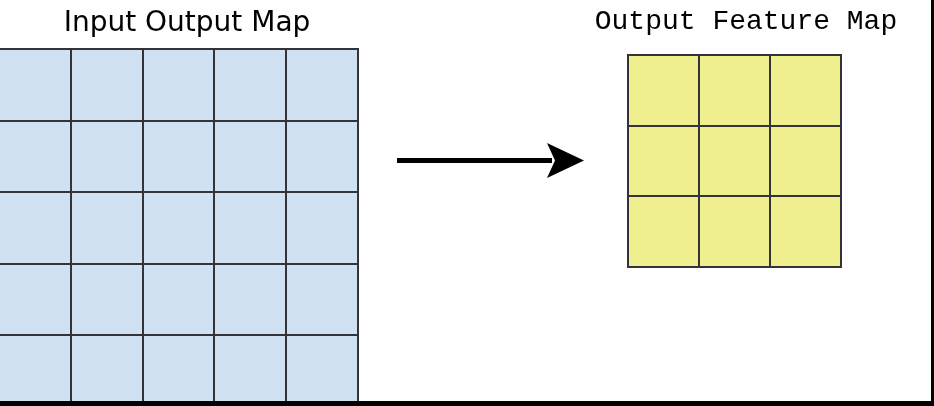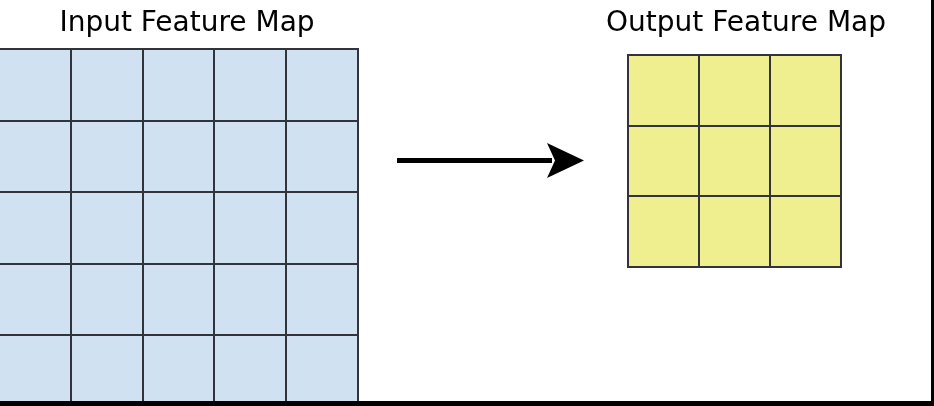--- a/index.html
+++ b/index.html
@@ -52,20 +52,21 @@
     left: 0px;
     top: 8px;
     width: 374px;
     text-align: center;
   }
   #output-title {
     left: 576px;
     top: 8px;
     width: 340px;
     text-align: center;
+    font-family: Liberation Mono, monospace;
   }
 
   
   .grid {
     position: absolute;
     display: grid;
     background: #33333c;
     gap: 2px;
     padding: 2px;
     box-sizing: border-box;
@@ -102,21 +103,21 @@
     top: 132px;
     width: 200px;
     height: 56px;
   }
 </style>
 </head>
 <body>
 
 <div id="figure">
 
-  <div class="title" id="input-title">Input Feature Map</div>
+  <div class="title" id="input-title">Input Output Map</div>
 
   <div class="grid" id="input-grid" style="background: rgb(51, 51, 60);">
     <div class="cell" style="background: rgb(208, 225, 242);"></div>
     <div class="cell" style="background: rgb(208, 225, 242);"></div>
     <div class="cell" style="background: rgb(208, 225, 242);"></div>
     <div class="cell" style="background: rgb(208, 225, 242);"></div>
     <div class="cell" style="background: rgb(208, 225, 242);"></div>
 
     <div class="cell" style="background: rgb(208, 225, 242);"></div>
     <div class="cell" style="background: rgb(208, 225, 242);"></div>

